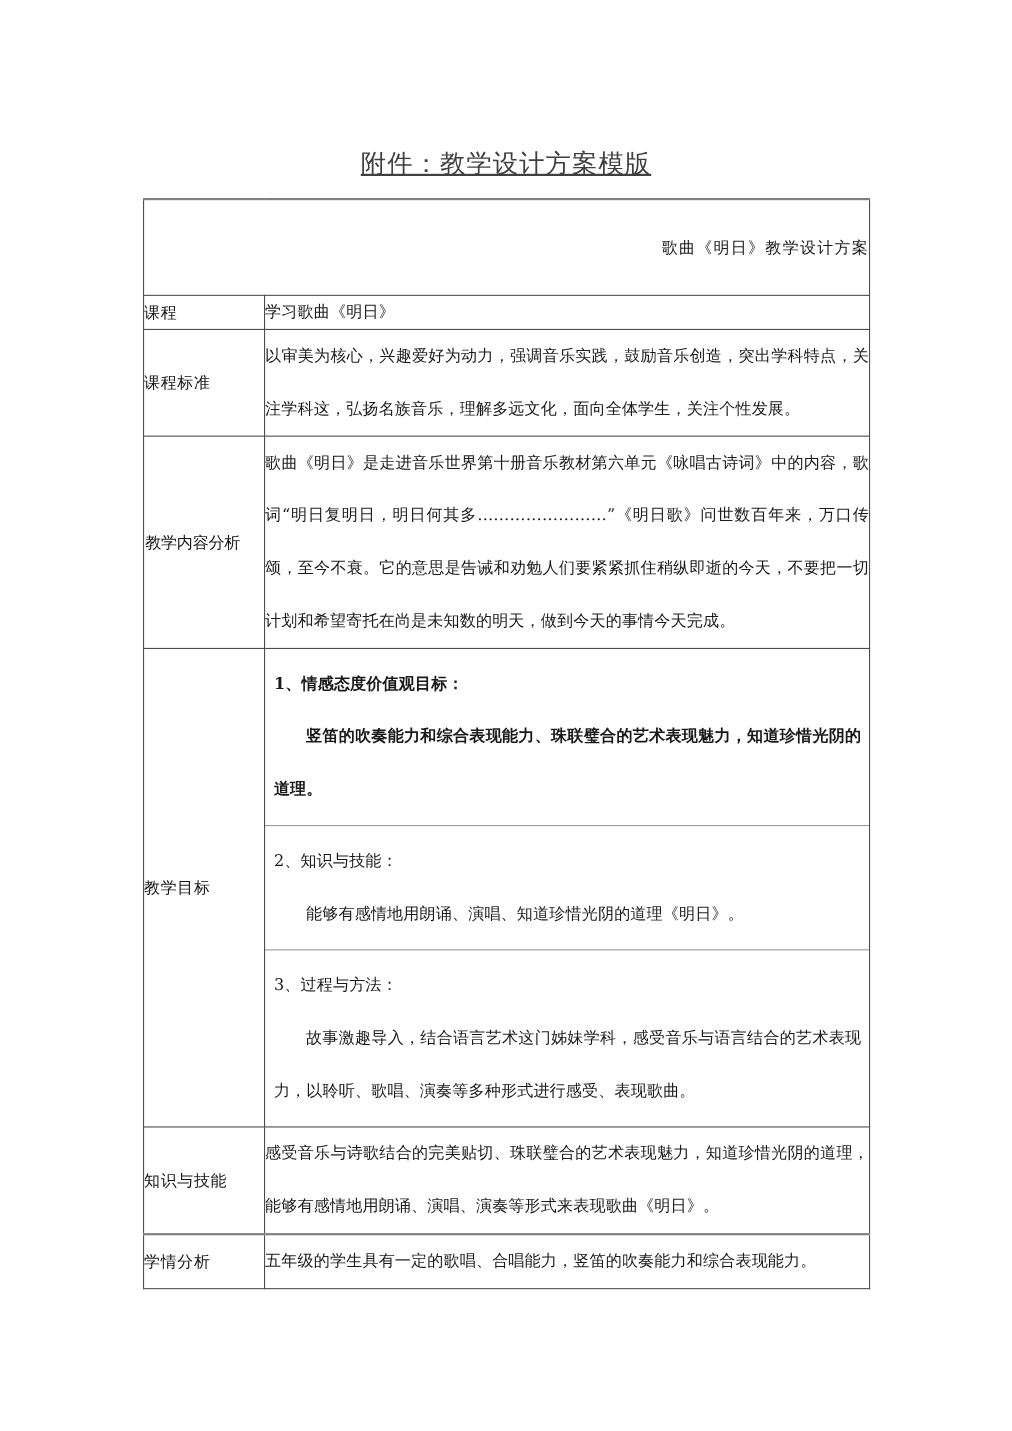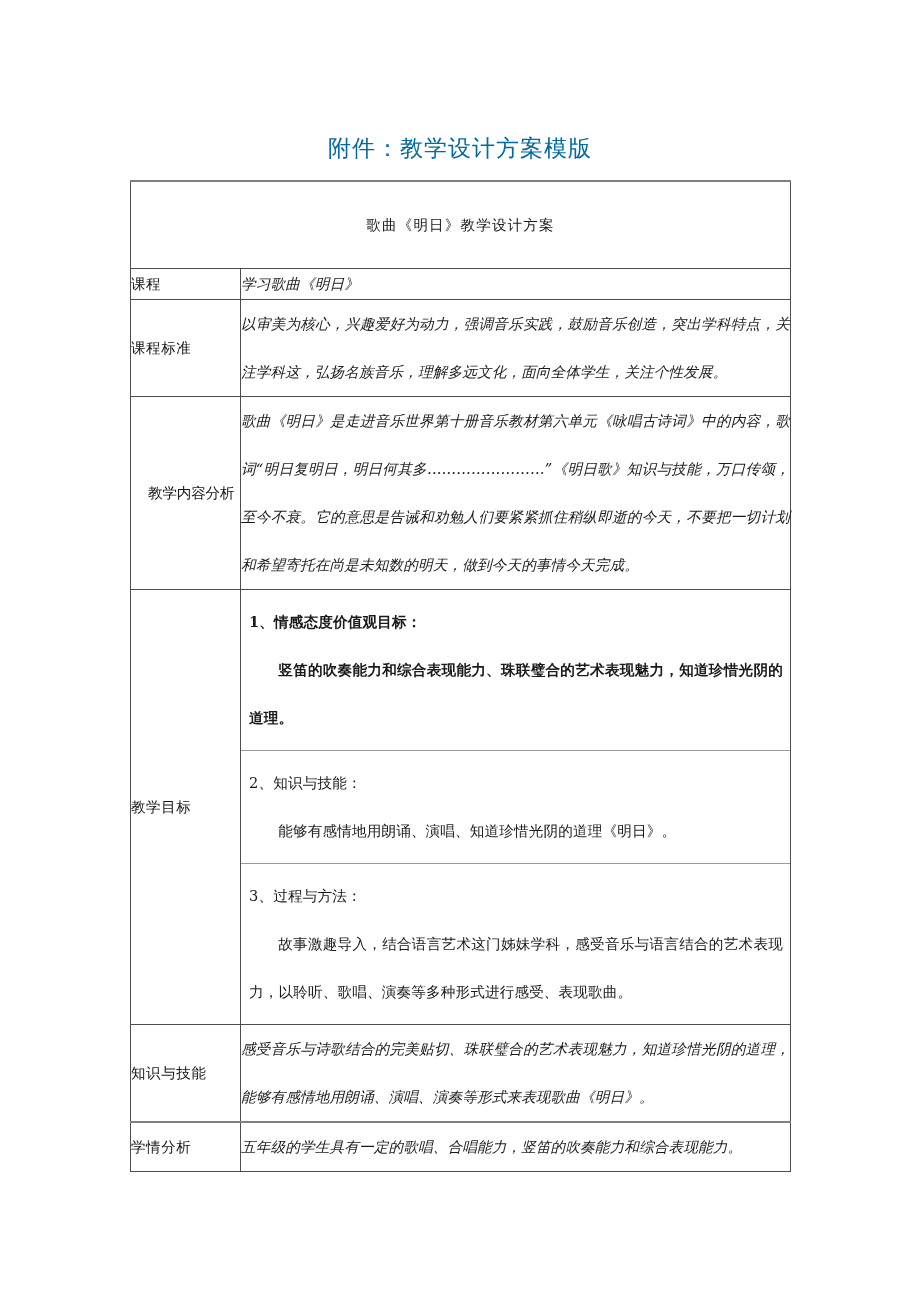--- a/index.html
+++ b/index.html
@@ -24,22 +24,23 @@
   
   .doc-title {
     position: absolute;
     left: 0;
     top: 133px;
     width: 920px;
     text-align: center;
     font-size: 23px;
     font-weight: 400;
     letter-spacing: 1px;
-    color: #0369a1;
+    color: #404040;
     font-family: "DejaVu Serif", "Liberation Serif", serif;
+    text-decoration: underline;
   }
 
   
   .plan-table {
     position: absolute;
     left: 130px;
     top: 180px;
     width: 660px;
     border-collapse: collapse;
     table-layout: fixed;
@@ -52,42 +53,41 @@
   .plan-table col.c-content { width: 550px; }
 
   .plan-table td {
     border: 1px solid #4d4d4d;
     padding: 0;
     vertical-align: middle;
     font-size: 14.5px;
   }
 
   .cell-head {
-    text-align: center;
+    text-align: right;
     height: 86px;
     font-size: 15px;
     letter-spacing: 1.2px;
     font-family: Liberation Mono, monospace;
     margin-left: 46px;
   }
 
   .cell-label {
     text-align: left;
     padding: 0 4px 0 6px;
     font-size: 15px;
     letter-spacing: 0.6px;
     white-space: nowrap;
     color: #151515;
   }
-  .cell-label.tight { letter-spacing: -0.2px; font-size: 14.6px; padding-left: 17px; }
+  .cell-label.tight { letter-spacing: -0.2px; font-size: 14.6px; padding-left: 1px; }
 
   .cell-content {
     padding: 9px 7px 9px 8px;
     vertical-align: middle;
-    font-style: italic;
   }
 
   .ctext {
     font-size: 14.6px;
     line-height: 48px;
     text-align: justify;
     text-justify: inter-ideograph;
     letter-spacing: 0.15px;
     color: #1a1a1a;
     margin: 0;
@@ -142,21 +142,21 @@
       <tr>
         <td class="cell-label label-mid">课程标准</td>
         <td class="cell-content">
           <p class="ctext">以审美为核心，兴趣爱好为动力，强调音乐实践，鼓励音乐创造，突出学科特点，关注学科这，弘扬名族音乐，理解多远文化，面向全体学生，关注个性发展。</p>
         </td>
       </tr>
 
       <tr>
         <td class="cell-label label-mid tight">教学内容分析</td>
         <td class="cell-content">
-          <p class="ctext">歌曲《明日》是走进音乐世界第十册音乐教材第六单元《咏唱古诗词》中的内容，歌词“明日复明日，明日何其多……………………”《明日歌》知识与技能，万口传颂，至今不衰。它的意思是告诫和劝勉人们要紧紧抓住稍纵即逝的今天，不要把一切计划和希望寄托在尚是未知数的明天，做到今天的事情今天完成。</p>
+          <p class="ctext">歌曲《明日》是走进音乐世界第十册音乐教材第六单元《咏唱古诗词》中的内容，歌词“明日复明日，明日何其多……………………”《明日歌》问世数百年来，万口传颂，至今不衰。它的意思是告诫和劝勉人们要紧紧抓住稍纵即逝的今天，不要把一切计划和希望寄托在尚是未知数的明天，做到今天的事情今天完成。</p>
         </td>
       </tr>
 
       <tr>
         <td class="cell-label label-mid">教学目标</td>
         <td class="goal-cell">
 
           <div class="goal-block b1">
             <p class="ctext">1、情感态度价值观目标：</p>
             <p class="ctext indent">竖笛的吹奏能力和综合表现能力、珠联璧合的艺术表现魅力，知道珍惜光阴的道理。</p>

